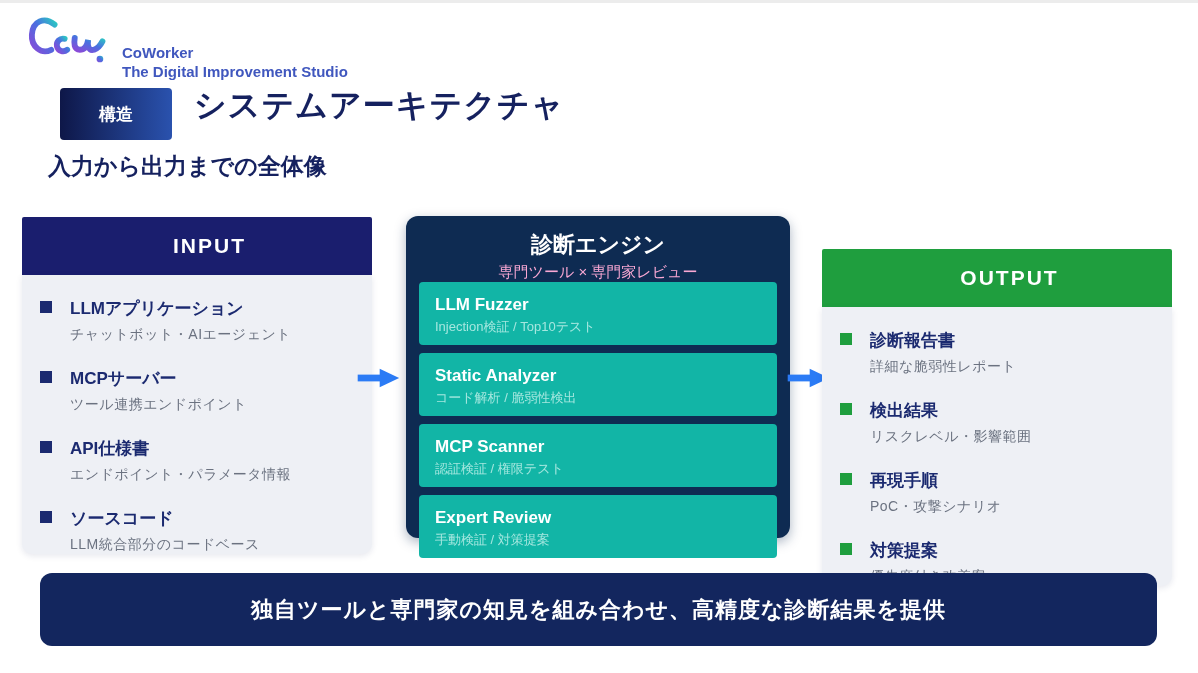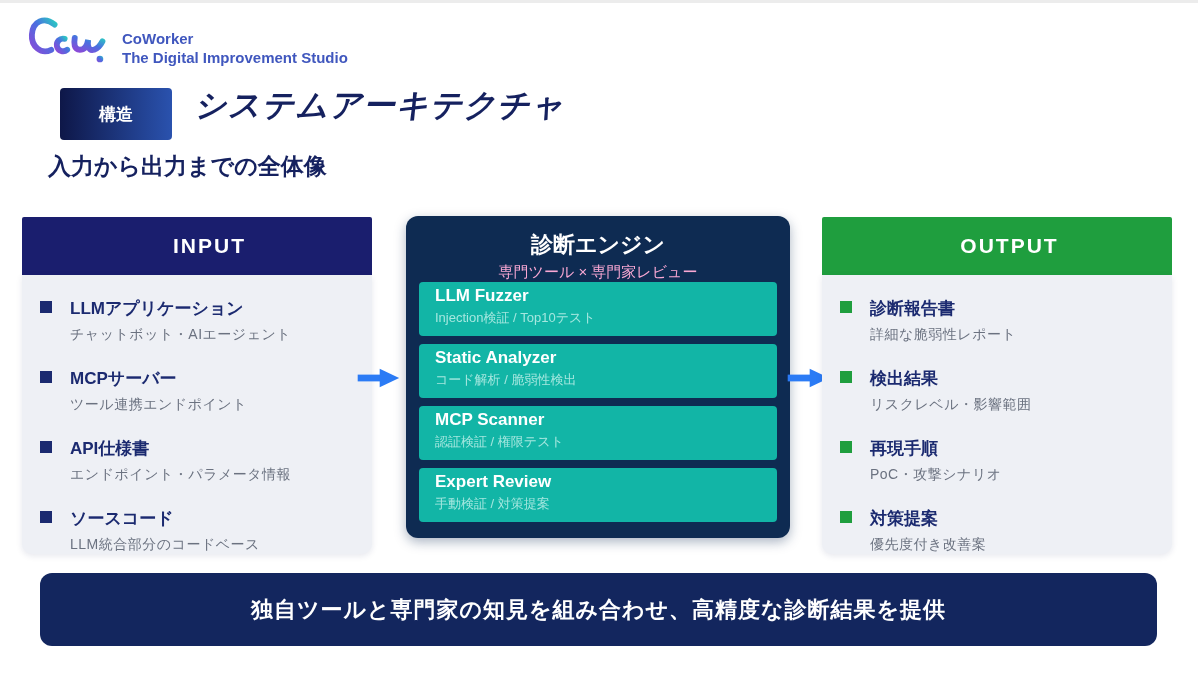--- a/index.html
+++ b/index.html
@@ -10,54 +10,54 @@
     --badge_from:#0e1748; --badge_to:#2a52ae; --logo_purple:#8a4ad8; --logo_teal:#2cc5c4;
   }
   *{margin:0;padding:0;box-sizing:border-box;}
   html,body{background:#ffffff;}
   body{font-family:"Liberation Sans","DejaVu Sans",sans-serif;}
   .slide{position:relative;width:1198px;height:673px;background:#ffffff;overflow:hidden;}
   .top-edge{position:absolute;left:0;top:0;width:100%;height:3px;background:#ececec;}
 
   
   .logo{position:absolute;left:26px;top:12px;width:84px;height:52px;}
-  .brand-text{position:absolute;left:122px;top:29px;color:var(--brand_blue);
+  .brand-text{position:absolute;left:122px;top:43px;color:var(--brand_blue);
     font-weight:bold;font-size:15px;line-height:19px;}
 
   
   .badge{position:absolute;left:60px;top:88px;width:112px;height:52px;border-radius:4px;
     background:linear-gradient(90deg,var(--badge_from),var(--badge_to));
     color:#fff;font-weight:bold;font-size:17px;display:flex;align-items:center;justify-content:center;}
-  .page-title{position:absolute;left:194px;top:84px;font-size:32px;font-weight:bold;color:var(--title_navy);letter-spacing:1px;font-style:italic;}
+  .page-title{position:absolute;left:194px;top:84px;font-size:32px;font-weight:bold;color:var(--title_navy);letter-spacing:1px;}
   .section-heading{position:absolute;left:48px;top:151px;font-size:23px;font-weight:bold;color:var(--title_navy);}
 
   
   .panel{position:absolute;top:217px;width:350px;}
   .panel.input{left:22px;}
   .panel.output{left:822px;}
   .panel-header{height:58px;display:flex;align-items:center;justify-content:center;
     color:#fff;font-weight:bold;font-size:21px;letter-spacing:2px;border-radius:2px 2px 0 0;padding-left:25px;}
   .panel.input .panel-header{background:var(--navy_header);}
-  .panel.output .panel-header{background:var(--green_header);}
+  .panel.output .panel-header{background:var(--green_header);margin-top:32px;}
   .panel-body{background:var(--panel_bg);border-radius:0 0 10px 10px;height:279px;
     padding:22px 10px 14px 0;box-shadow:0 2px 6px rgba(20,30,90,.10);}
   .panel-item{position:relative;padding-left:48px;margin-bottom:23px;}
   .bullet{position:absolute;left:18px;top:4px;width:12px;height:12px;}
   .panel.input .bullet{background:var(--item_title);}
   .panel.output .bullet{background:var(--green_header);}
   .item-title{font-size:17px;font-weight:bold;color:var(--item_title);margin-bottom:6px;}
   .item-desc{font-size:14px;color:var(--item_desc);letter-spacing:.5px;}
 
   
   .engine{position:absolute;left:406px;top:216px;width:384px;height:322px;
     background:var(--engine_card);border-radius:12px;box-shadow:0 4px 12px rgba(13,43,82,.35);
     padding:14px 13px 12px;}
   .engine-title{text-align:center;color:#fff;font-size:22px;font-weight:bold;}
   .engine-subtitle{text-align:center;color:#f9a8d4;font-size:15px;margin-top:3px;}
-  .tool-box{background:var(--teal_box);border-radius:4px;padding:4px 16px 9px;margin-bottom:8px;}
+  .tool-box{background:var(--teal_box);border-radius:4px;padding:13px 16px 9px;margin-bottom:8px;}
   .tool-box:last-child{margin-bottom:0;}
   .tool-name{color:#fff;font-size:17px;font-weight:bold;}
   .tool-desc{color:var(--teal_desc);font-size:13px;margin-top:3px;}
 
   
   .arrow{position:absolute;top:365px;width:44px;height:26px;}
   .arrow.left{left:356px;}
   .arrow.right{left:786px;}
 
   

